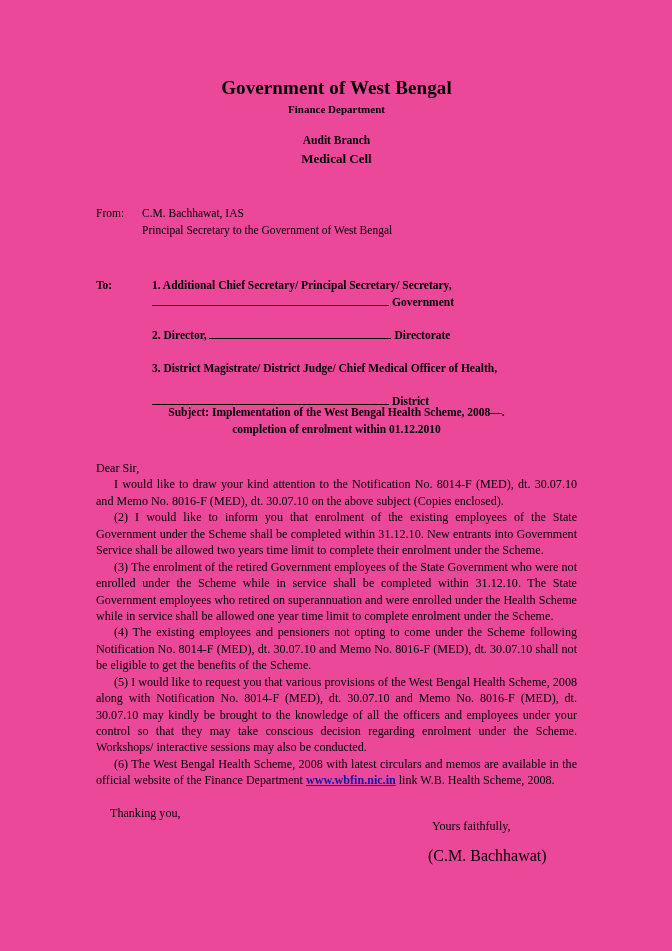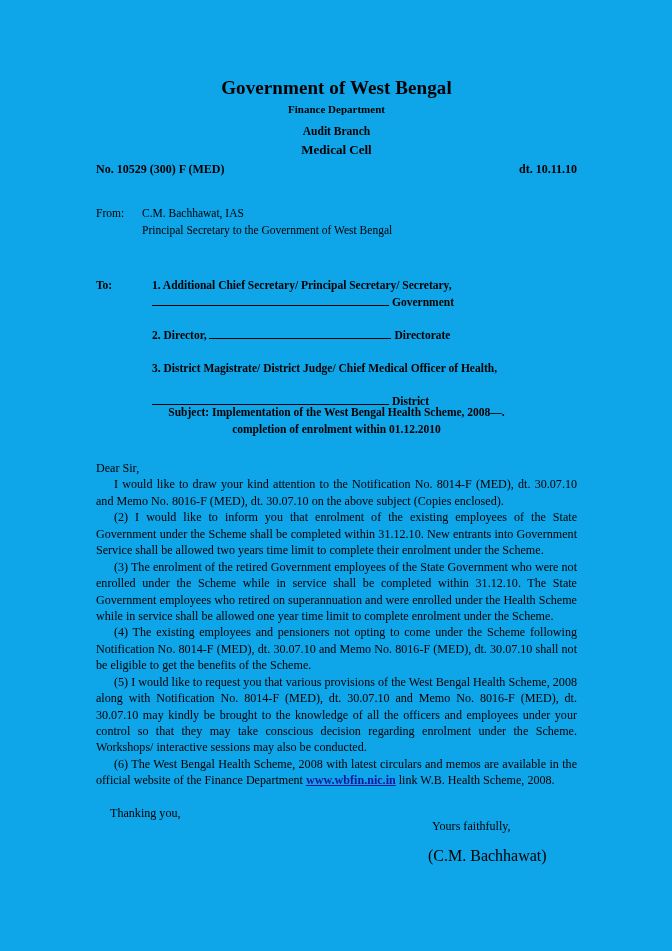--- a/index.html
+++ b/index.html
@@ -14,21 +14,21 @@
     overflow: hidden;
     font-family: "Liberation Serif", "DejaVu Serif", serif;
     color: #000000;
     -webkit-font-smoothing: antialiased;
   }
 
   .page {
     position: relative;
     width: 672px;
     height: 951px;
-    background: #0ea5e9;
+    background: #ec4899;
     box-sizing: border-box;
   }
 
   
   .masthead {
     position: absolute;
     left: 96px;
     top: 76px;
     width: 481px;
     text-align: center;
@@ -42,21 +42,21 @@
   .dept-title {
     font-size: 11px;
     font-weight: bold;
     line-height: 1.3;
     margin-top: 2px;
   }
   .branch-title {
     font-size: 11.5px;
     font-weight: bold;
     line-height: 1.35;
-    margin-top: 8px;
+    margin-top: 17px;
   }
   .cell-title {
     font-size: 13px;
     font-weight: bold;
     line-height: 1.35;
     margin-top: 1px;
   }
 
   
   .refrow {
@@ -200,24 +200,20 @@
 
 <div class="page">
 
   <div class="masthead">
     <div class="org-title">Government of West Bengal</div>
     <div class="dept-title">Finance Department</div>
     <div class="branch-title">Audit Branch</div>
     <div class="cell-title">Medical Cell</div>
   </div>
 
-  <div class="refrow">
-    <span>No. 10529 (300) F (MED)</span>
-    <span>dt. 10.11.10</span>
-  </div>
 
   <div class="fromblock">
     <div class="row">
       <span class="lbl">From:</span>
       <span class="val">C.M. Bachhawat, IAS</span>
     </div>
     <div class="from-line2">Principal Secretary to the Government of West Bengal</div>
   </div>
 
   <div class="toblock">

